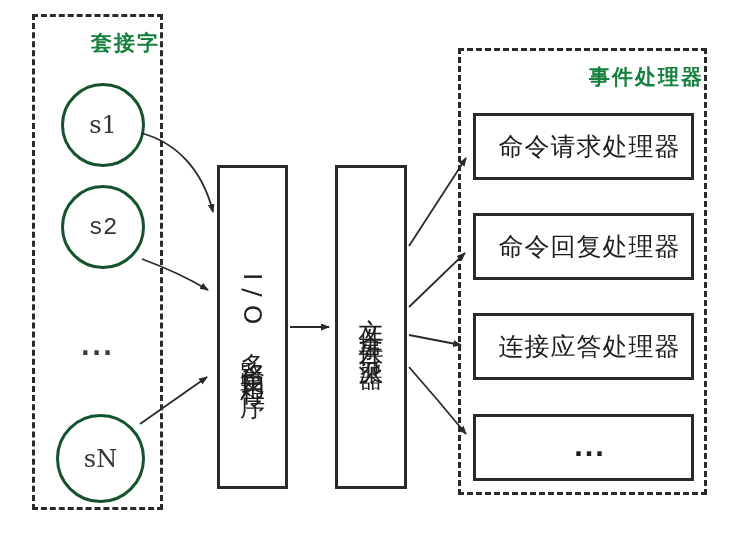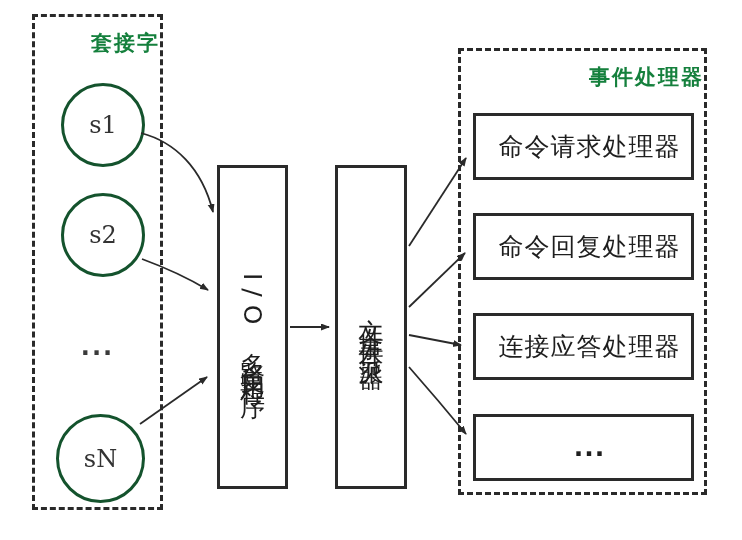--- a/index.html
+++ b/index.html
@@ -51,21 +51,21 @@
     display: flex;
     align-items: center;
     justify-content: center;
     font-family: "DejaVu Serif", "Liberation Serif", serif;
     font-size: 24px;
     color: #333333;
     background: #ffffff;
     z-index: 2;
   }
   .circle-s1 { left: 26px; top: 66px;  width: 84px; height: 84px; }
-  .circle-s2 { left: 26px; top: 176px; width: 84px; height: 84px; }
+  .circle-s2 { left: 26px; top: 168px; width: 84px; height: 84px; font-family: Liberation Mono, monospace; }
   .circle-sN { left: 21px; top: 397px; width: 89px; height: 89px; }
   .sockets-ellipsis {
     position: absolute;
     left: 0; right: 0;
     top: 316px;
     text-align: center;
     font-size: 24px;
     font-weight: 700;
     letter-spacing: 2px;
     color: #3a3a3a;

